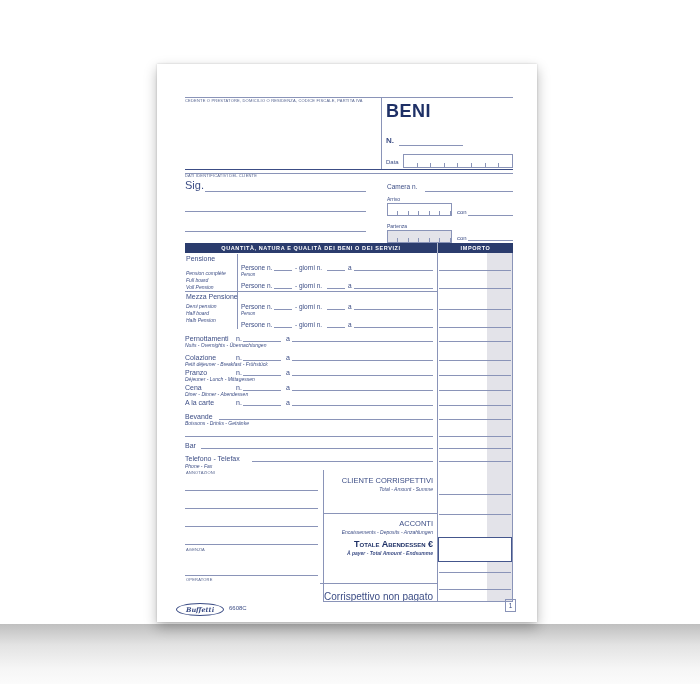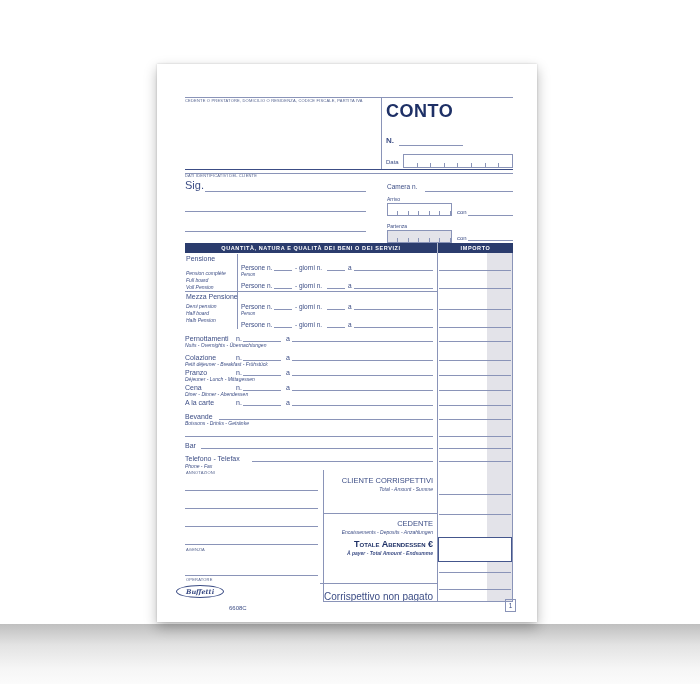--- a/index.html
+++ b/index.html
@@ -51,21 +51,21 @@
 
 <div class="stage">
   <div class="band"></div>
 
   <div class="paper">
 
     <div class="hl" style="left:28px;top:33px;width:328px;"></div>
     <div class="fine" style="left:28px;top:35px;">CEDENTE O PRESTATORE, DOMICILIO O RESIDENZA, CODICE FISCALE, PARTITA IVA</div>
     <div class="vl" style="left:224px;top:33px;height:73px;"></div>
 
-    <div class="lbl" style="left:229px;top:38px;font-size:18px;font-weight:bold;color:var(--ink-dark);letter-spacing:.5px;">CONTO</div>
+    <div class="lbl" style="left:229px;top:38px;font-size:18px;font-weight:bold;color:var(--ink-dark);letter-spacing:.5px;">BENI</div>
 
     <div class="lbl" style="left:229px;top:73px;font-size:8px;font-weight:bold;">N.</div>
     <div class="wl" style="left:242px;top:81px;width:64px;"></div>
 
     <div class="lbl t6" style="left:229px;top:95px;">Data</div>
     <div class="comb comb8" style="left:246px;top:90px;width:108px;height:12px;"></div>
 
     <div class="abs" style="left:28px;top:105px;width:328px;height:3px;border-top:1px solid var(--ink);border-bottom:1px solid var(--line);"></div>
     <div class="fine" style="left:28px;top:110px;">DATI IDENTIFICATIVI DEL CLIENTE</div>
 
@@ -217,21 +217,21 @@
     <div class="hl" style="left:28px;top:444px;width:133px;"></div>
     <div class="hl" style="left:28px;top:462px;width:133px;"></div>
     <div class="hl" style="left:28px;top:480px;width:133px;"></div>
     <div class="fine" style="left:29px;top:484px;">AGENZIA</div>
     <div class="hl" style="left:28px;top:511px;width:133px;"></div>
     <div class="fine" style="left:29px;top:514px;">OPERATORE</div>
 
     <div class="totlbl" style="top:413px;font-size:7.5px;">CLIENTE CORRISPETTIVI</div>
     <div class="totlbl" style="top:423px;font-size:5px;font-style:italic;">Total - Amount - Summe</div>
     <div class="hl" style="left:166px;top:449px;width:114px;"></div>
-    <div class="totlbl" style="top:456px;font-size:7.5px;">CEDENTE</div>
+    <div class="totlbl" style="top:456px;font-size:7.5px;">ACCONTI</div>
     <div class="totlbl" style="top:466px;font-size:5px;font-style:italic;">Encaissements - Deposits - Anzahlungen</div>
     <div class="totlbl" style="top:476px;font-size:9px;font-weight:bold;font-variant:small-caps;color:var(--ink-dark);">Totale Abendessen €</div>
     <div class="totlbl" style="top:487px;font-size:5px;font-weight:bold;font-style:italic;">À payer - Total Amount - Endsumme</div>
     <div class="abs" style="left:281px;top:473px;width:74px;height:25px;background:#fff;border:1px solid #44568c;box-sizing:border-box;"></div>
     <div class="hl" style="left:163px;top:519px;width:117px;"></div>
     <div class="totlbl" style="top:528px;font-size:10px;">Corrispettivo non pagato</div>
     <div class="hl" style="left:166px;top:537px;width:190px;"></div>
 
     <div class="iline" style="top:206px;"></div>
     <div class="iline" style="top:224px;"></div>
@@ -244,21 +244,21 @@
     <div class="iline" style="top:341px;"></div>
     <div class="iline" style="top:355px;"></div>
     <div class="iline" style="top:372px;"></div>
     <div class="iline" style="top:384px;"></div>
     <div class="iline" style="top:397px;"></div>
     <div class="iline" style="top:430px;"></div>
     <div class="iline" style="top:450px;"></div>
     <div class="iline" style="top:508px;"></div>
     <div class="iline" style="top:525px;"></div>
 
-    <div class="oval" style="left:19px;top:521px;width:46px;height:11px;">
+    <div class="oval" style="left:19px;top:539px;width:46px;height:11px;">
       <span style="font:italic bold 6.5px 'DejaVu Serif',serif;color:var(--ink);">Buffetti</span>
     </div>
     <div class="lbl t6" style="left:72px;top:541px;">6608C</div>
     <div class="pgbox" style="left:348px;top:535px;width:9px;height:11px;">
       <span>1</span>
     </div>
 
   </div>
 </div>
 

